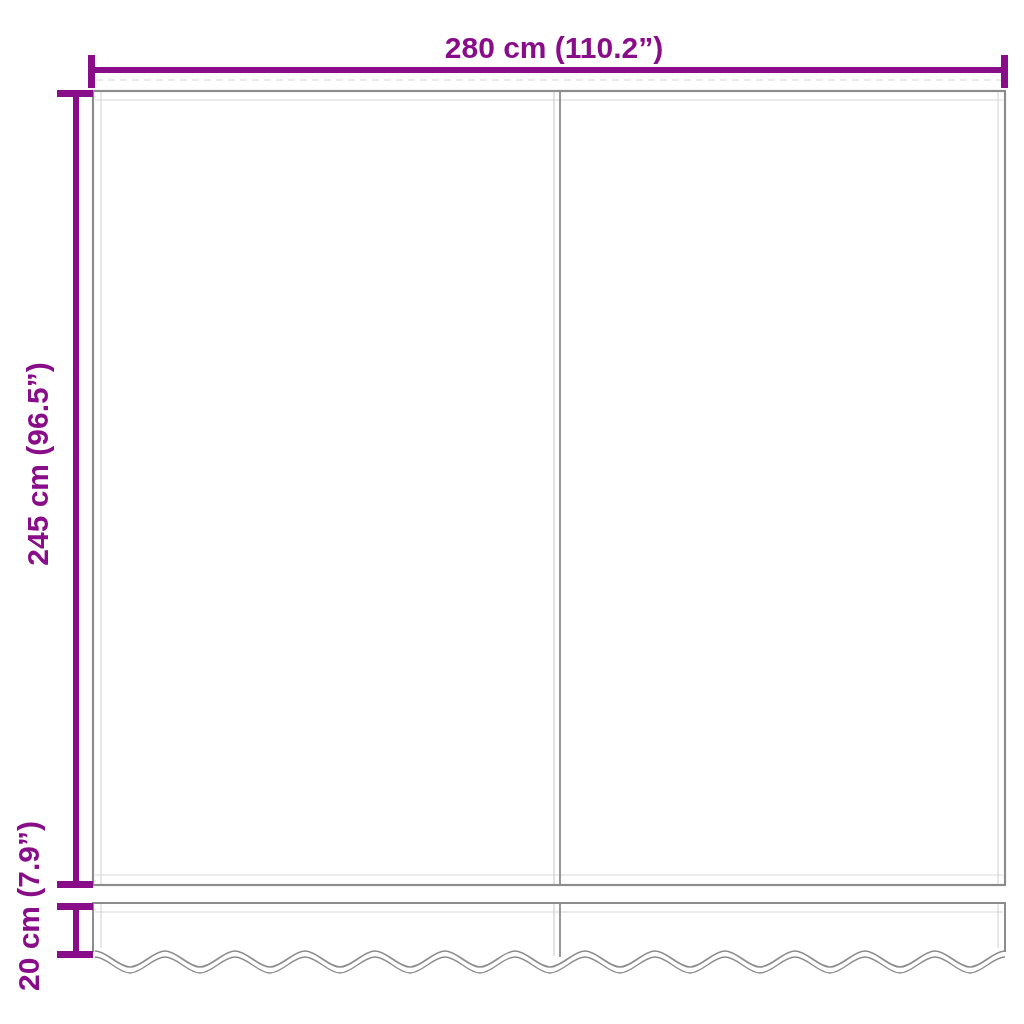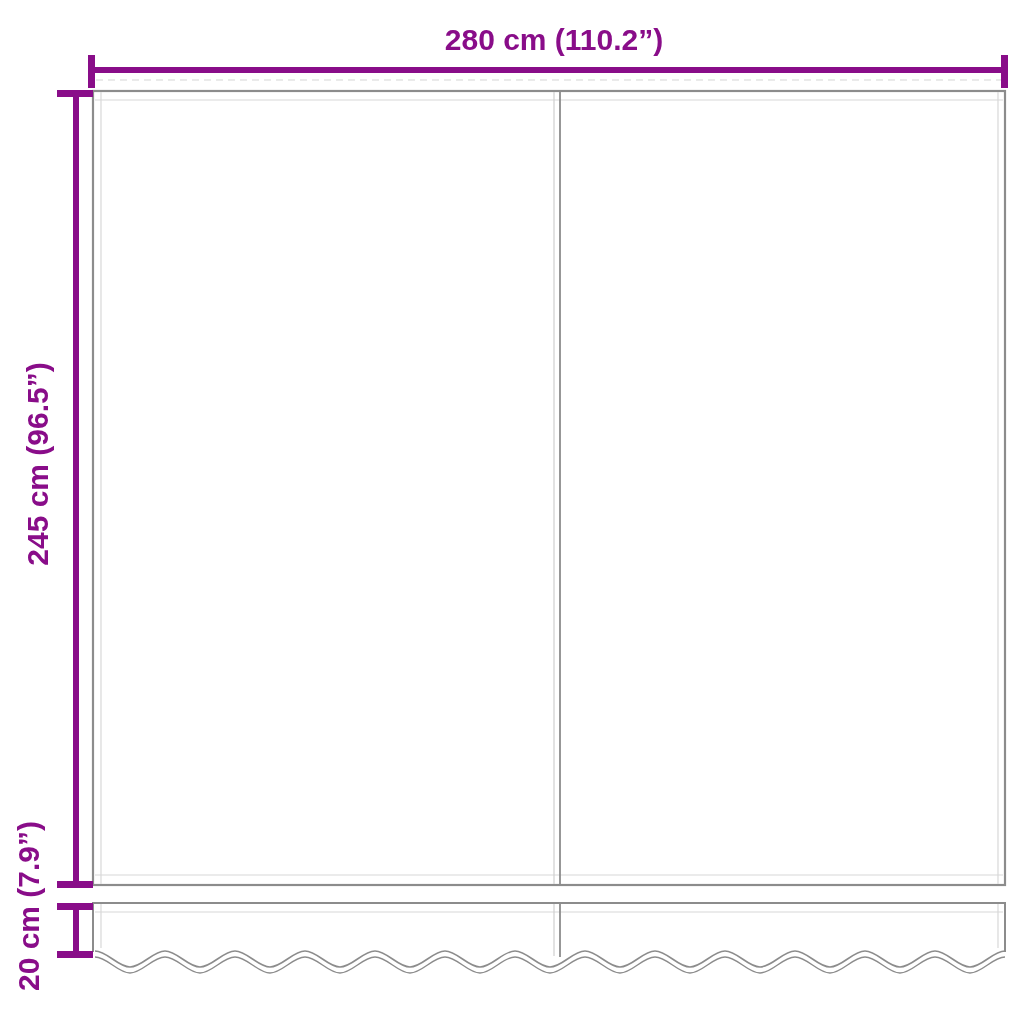--- a/index.html
+++ b/index.html
@@ -72,21 +72,21 @@
       <line x1="554" y1="904" x2="554" y2="956" stroke="#cfcfcf" stroke-width="1.2"></line>
       <line x1="560" y1="904" x2="560" y2="957" stroke="#8c8c8c" stroke-width="1.8"></line>
       <path fill="none" stroke="#8c8c8c" stroke-width="1.6" d="M95,951 c12,0 23,16 35,16 c12,0 23,-16 35,-16 c12,0 23,16 35,16 c12,0 23,-16 35,-16 c12,0 23,16 35,16 c12,0 23,-16 35,-16 c12,0 23,16 35,16 c12,0 23,-16 35,-16 c12,0 23,16 35,16 c12,0 23,-16 35,-16 c12,0 23,16 35,16 c12,0 23,-16 35,-16 c12,0 23,16 35,16 c12,0 23,-16 35,-16 c12,0 23,16 35,16 c12,0 23,-16 35,-16 c12,0 23,16 35,16 c12,0 23,-16 35,-16 c12,0 23,16 35,16 c12,0 23,-16 35,-16 c12,0 23,16 35,16 c12,0 23,-16 35,-16 c12,0 23,16 35,16 c12,0 23,-16 35,-16 c12,0 23,16 35,16 c12,0 23,-16 35,-16"></path>
       <path fill="none" stroke="#8c8c8c" stroke-width="1.4" d="M95,957 c12,0 23,16 35,16 c12,0 23,-16 35,-16 c12,0 23,16 35,16 c12,0 23,-16 35,-16 c12,0 23,16 35,16 c12,0 23,-16 35,-16 c12,0 23,16 35,16 c12,0 23,-16 35,-16 c12,0 23,16 35,16 c12,0 23,-16 35,-16 c12,0 23,16 35,16 c12,0 23,-16 35,-16 c12,0 23,16 35,16 c12,0 23,-16 35,-16 c12,0 23,16 35,16 c12,0 23,-16 35,-16 c12,0 23,16 35,16 c12,0 23,-16 35,-16 c12,0 23,16 35,16 c12,0 23,-16 35,-16 c12,0 23,16 35,16 c12,0 23,-16 35,-16 c12,0 23,16 35,16 c12,0 23,-16 35,-16 c12,0 23,16 35,16 c12,0 23,-16 35,-16"></path>
     </g>
   </svg>
 
   <div class="dim dim-line-h" style="left:91px; top:67px; width:914px;"></div>
   <div class="dim tick-v" style="left:88px; top:55px;"></div>
   <div class="dim tick-v" style="left:1001px; top:55px;"></div>
-  <div class="dim-label" style="left:554px; top:40px;">280 cm (110.2”)</div>
+  <div class="dim-label" style="left:554px; top:48px;">280 cm (110.2”)</div>
 
   <div class="dim dim-line-v" style="left:73px; top:93px; height:791px;"></div>
   <div class="dim tick-h" style="left:57px; top:90px;"></div>
   <div class="dim tick-h" style="left:57px; top:881px;"></div>
   <div class="dim-label rotated" style="left:38px; top:464px;">245 cm (96.5”)</div>
 
   <div class="dim dim-line-v" style="left:73px; top:906px; height:48px;"></div>
   <div class="dim tick-h" style="left:57px; top:903px;"></div>
   <div class="dim tick-h" style="left:57px; top:951px;"></div>
   <div class="dim-label rotated" style="left:29px; top:906px;">20 cm (7.9”)</div>

